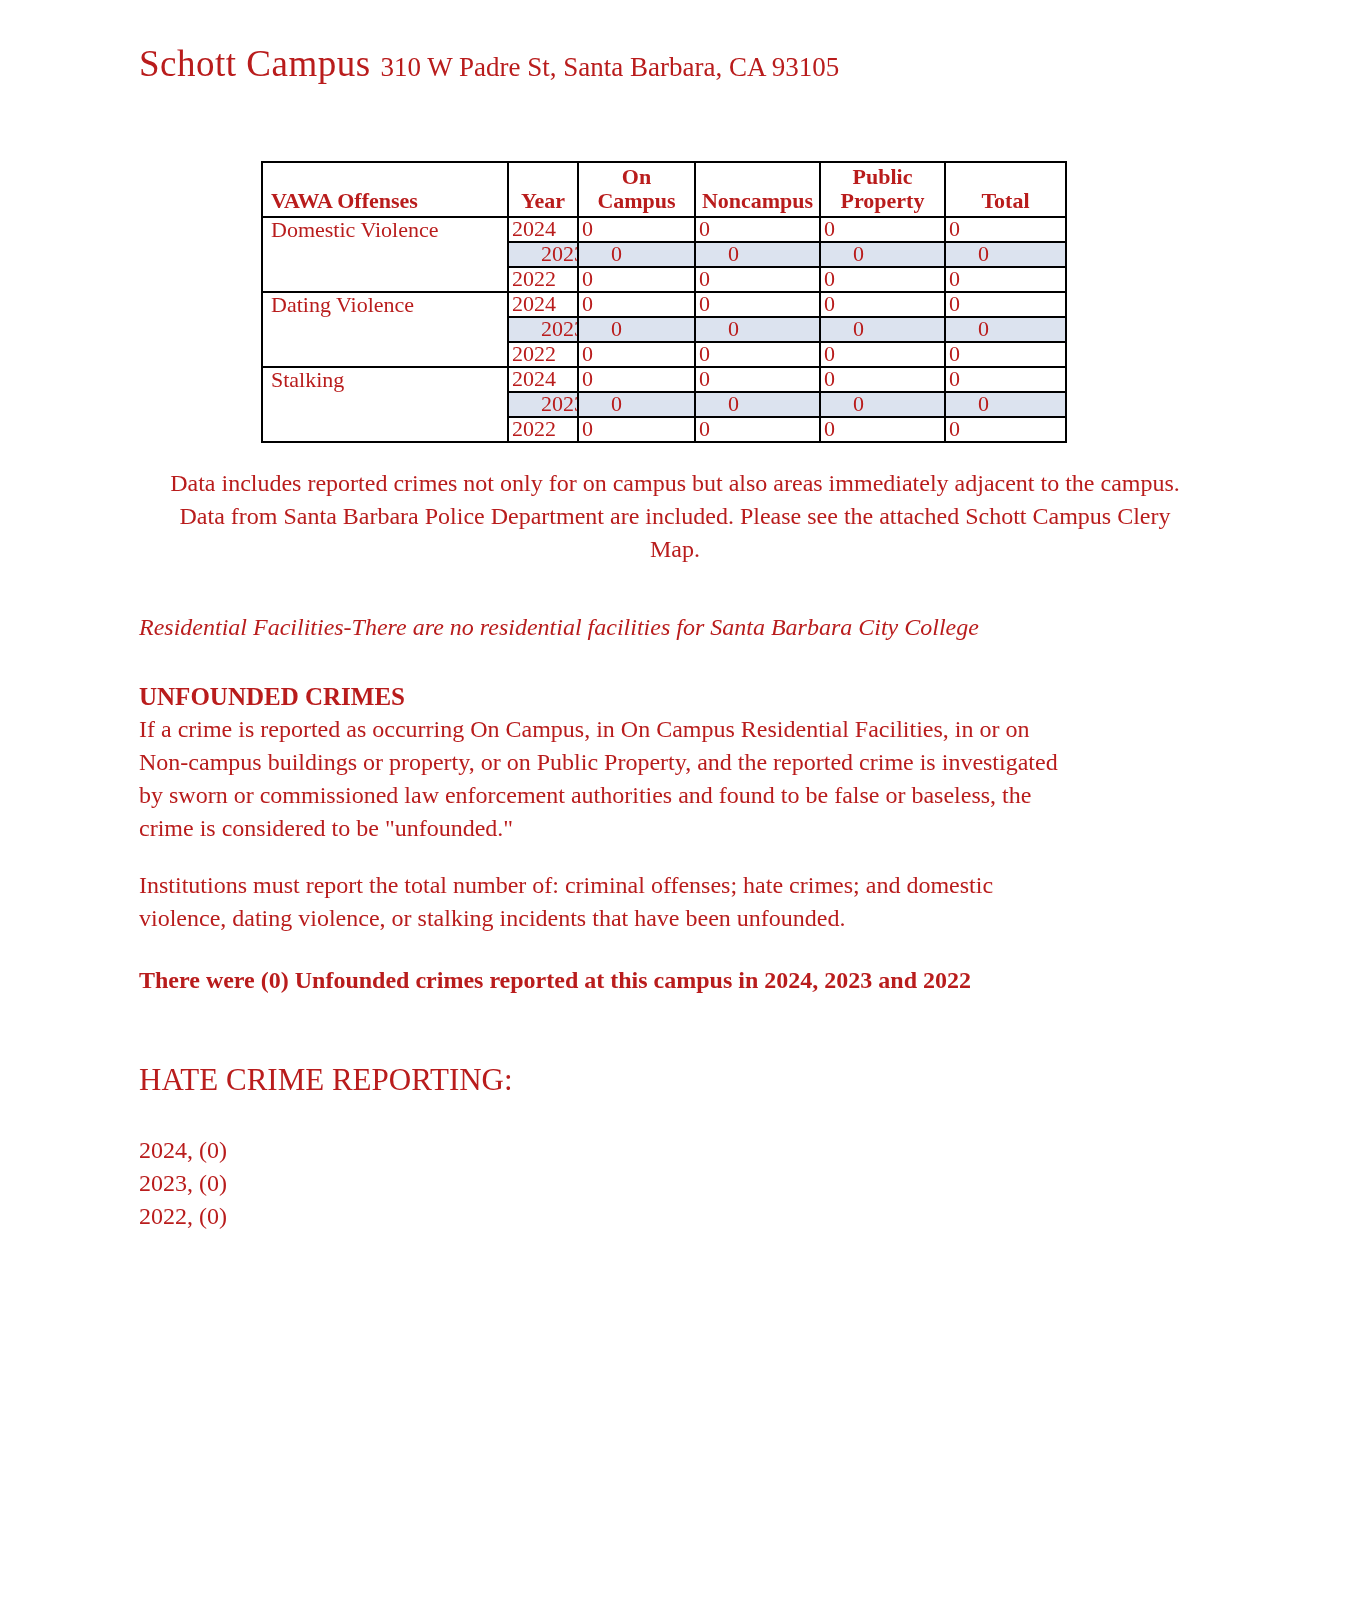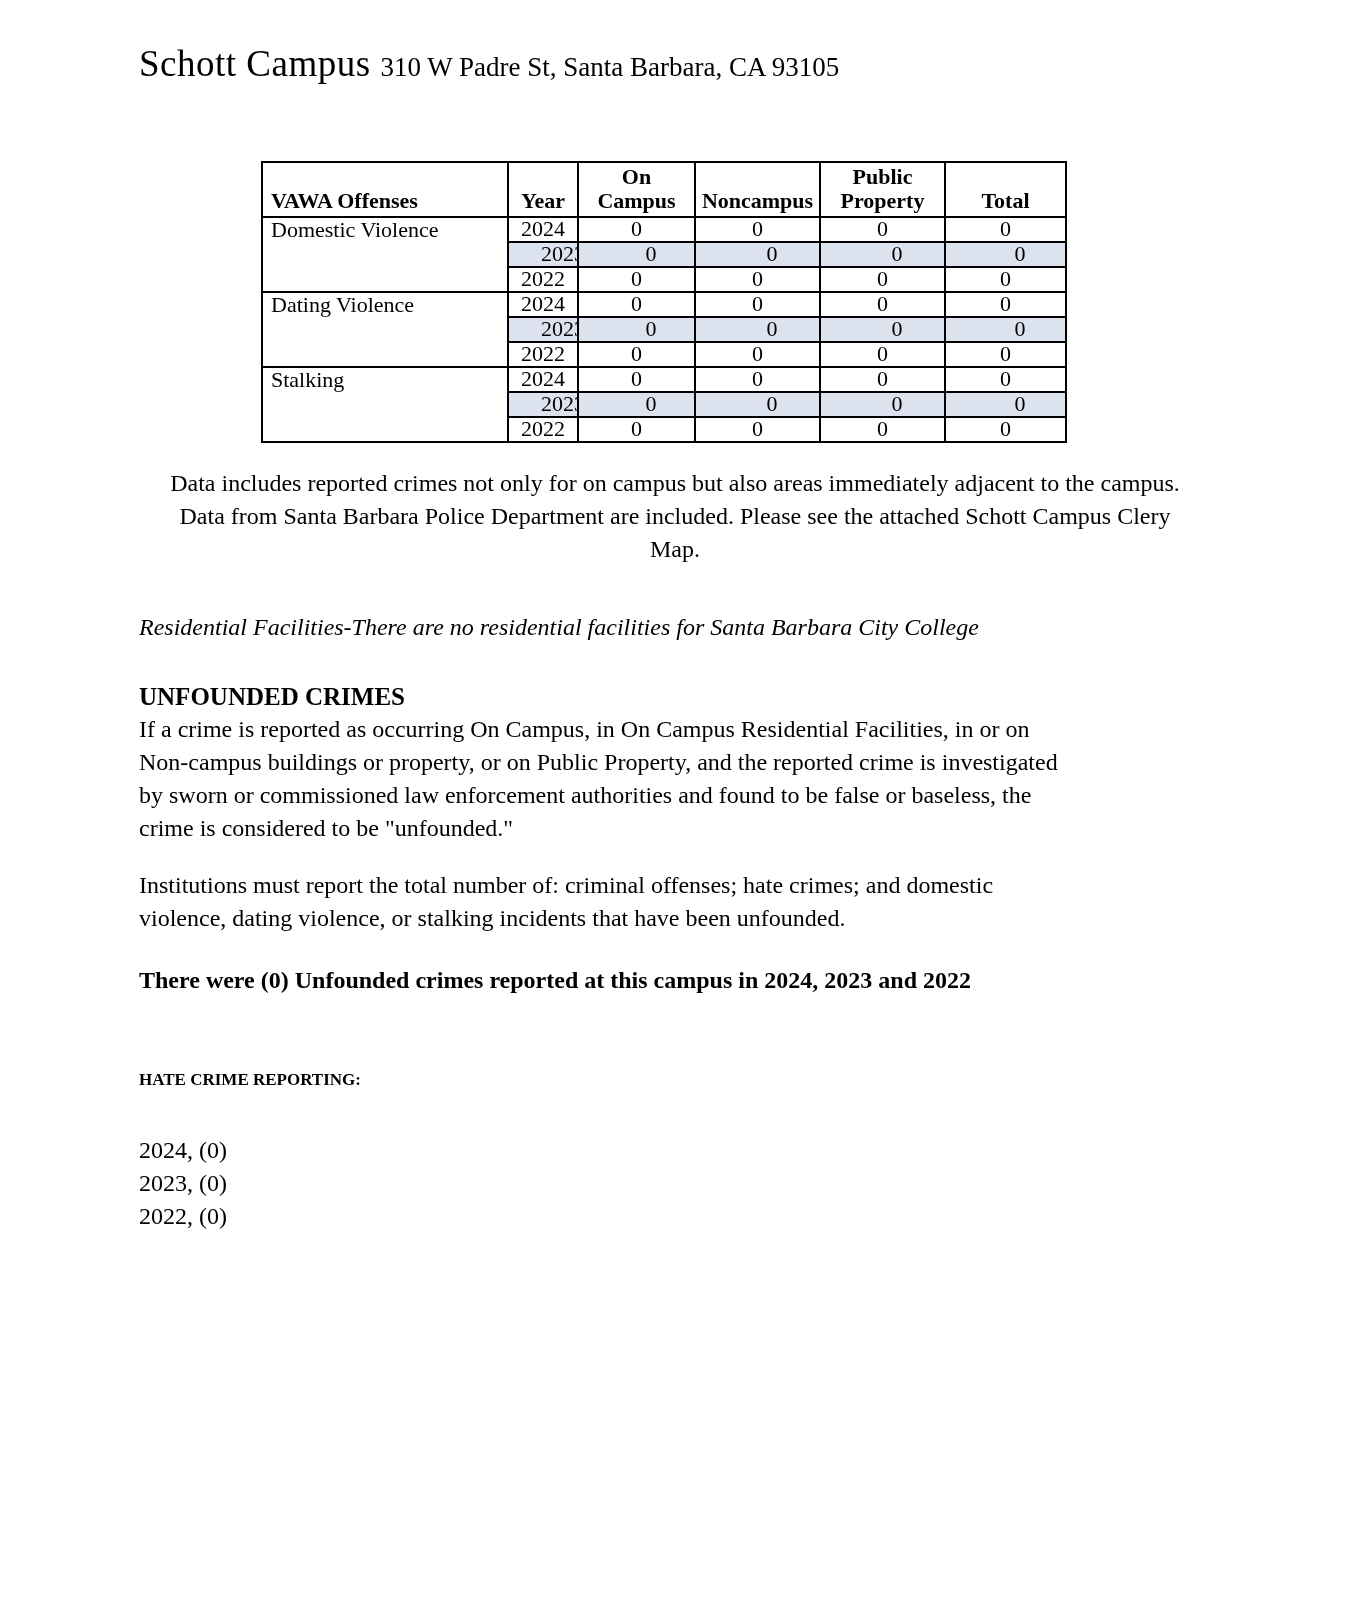--- a/index.html
+++ b/index.html
@@ -2,21 +2,21 @@
 <html><head>
 <meta charset="utf-8">
 <style>
   * { margin: 0; padding: 0; box-sizing: border-box; }
   html, body { background: #ffffff; }
   .page {
     position: relative;
     width: 1248px;
     height: 1604px;
     background: #ffffff;
-    color: #000000;
+    color: #b91c1c;
     font-family: "Liberation Serif", serif;
     overflow: hidden;
   }
   .title-block { padding: 42px 0 0 139px; white-space: nowrap; }
   .doc-title { font-size: 37px; letter-spacing: 0.5px; }
   .doc-address { font-size: 27px; margin-left: 10px; }
 
   table.vawa {
     border-collapse: collapse;
     table-layout: fixed;
@@ -32,41 +32,41 @@
     font-weight: bold;
     text-align: center;
     vertical-align: bottom;
     height: 46px;
     line-height: 1.08;
     padding: 2px 3px 3px 3px;
   }
   table.vawa th.col-offenses { text-align: left; padding-left: 8px; }
   table.vawa td {
     height: 25px;
-    text-align: center;
+    text-align: left;
     line-height: 1.0;
     padding: 0 3px;
   }
   table.vawa td.offense-cell {
     text-align: left;
     vertical-align: top;
     padding: 1px 16px 0 8px;
     background: #ffffff;
   }
   table.vawa tr.shaded td { background: #dce3ef; padding-left: 32px; }
 
   .textline, .para { font-size: 24px; line-height: 33px; }
   .para { width: 1072px; }
   .p-adjacent { margin: 24px 0 0 139px; text-align: center; }
   .p-residential { margin: 45px 0 0 139px; font-style: italic; }
   .h-unfounded { margin: 36px 0 0 139px; font-weight: bold; font-size: 25px; line-height: 33px; }
   .p-unfounded-body { margin: 0 0 0 139px; }
   .p-institutions { margin: 24px 0 4px 139px; }
   .p-summary { margin: 29px 0 9px 139px; font-weight: bold; }
-  .h-hate { margin: 66px 0 0 139px; font-weight: bold; font-size: 17px; line-height: 33px; }
+  .h-hate { margin: 66px 0 0 139px; font-weight: normal; font-size: 31px; line-height: 33px; }
   .hate-lines { margin: 38px 0 0 139px; }
 </style>
 </head>
 <body>
 
 <div class="page">
 
   <div class="title-block">
     <span class="doc-title">Schott Campus</span><span class="doc-address">310 W Padre St, Santa Barbara, CA 93105</span>
   </div>

